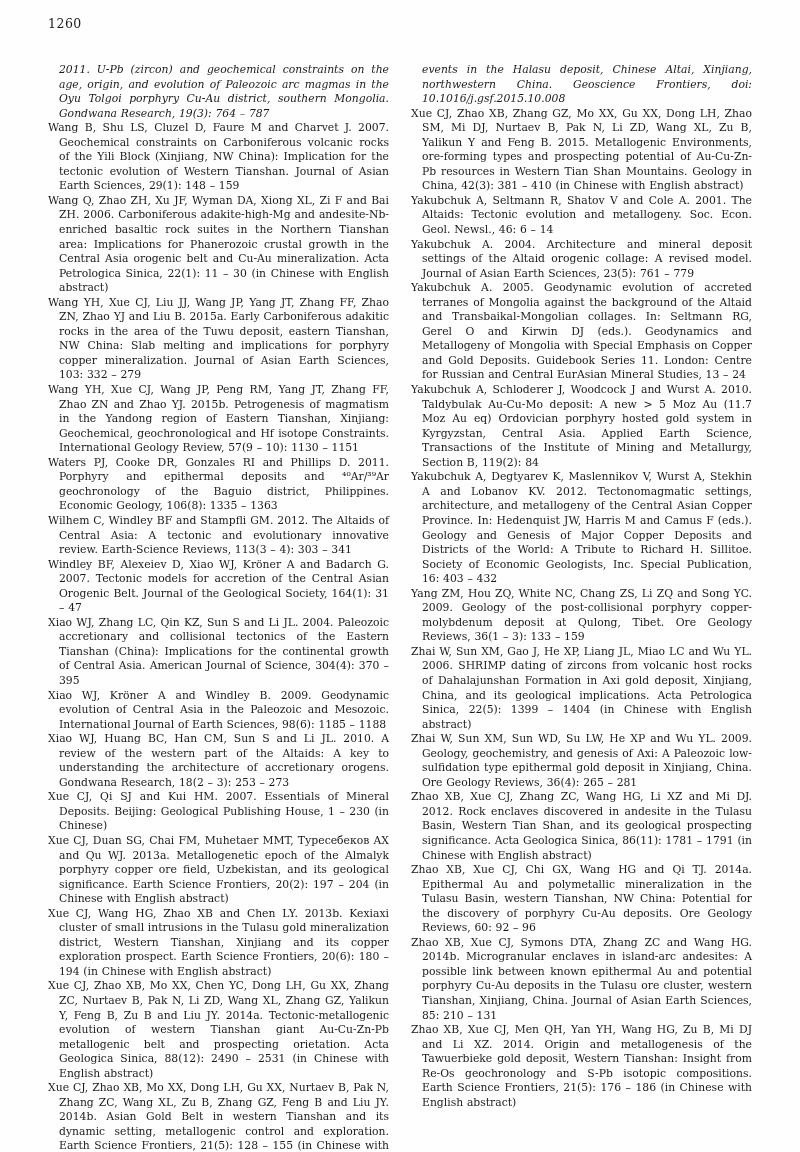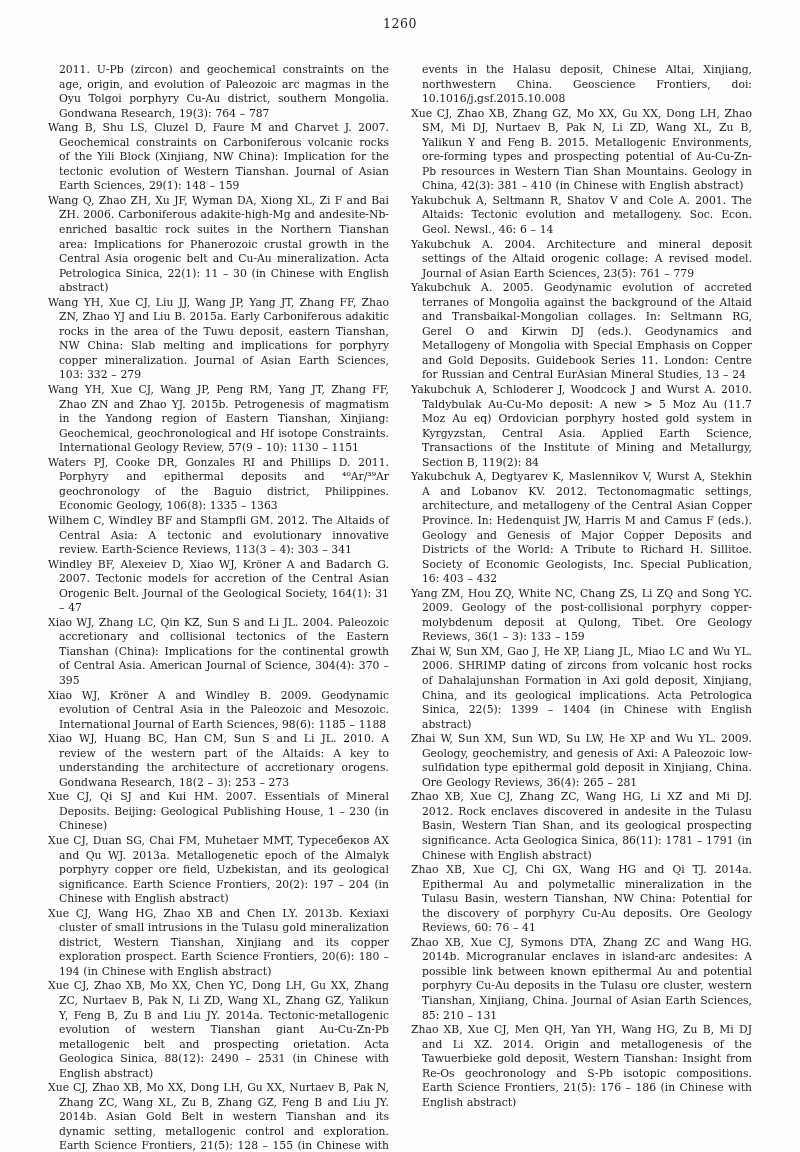--- a/index.html
+++ b/index.html
@@ -10,21 +10,21 @@
     margin: 0 auto;
     background: #fefefe;
     box-sizing: border-box;
     padding: 12px 48px 16px 48px;
     overflow: hidden;
     font-family: "DejaVu Serif", "Liberation Serif", serif;
     color: #1b1b1b;
   }
   .page-header {
     display: flex;
-    justify-content: center;
+    justify-content: space-between;
     align-items: baseline;
     font-size: 12.5px;
     padding-top: 4px;
   }
   .page-number { font-style: normal; letter-spacing: 0.5px; }
   .journal-line { white-space: nowrap; }
   .journal-name-latin { font-style: italic; margin-right: 10px; }
   .journal-name-cn { font-style: normal; margin-right: 14px; }
   .journal-issue { font-style: normal; }
   .columns {
@@ -35,21 +35,21 @@
   .col { flex: 1 1 0; min-width: 0; }
   .ref {
     margin: 0;
     font-size: 10.8px;
     line-height: 14.55px;
     text-align: justify;
     text-indent: -11px;
     padding-left: 11px;
     word-spacing: 0.3px;
   }
-  .ref.cont { text-indent: 0; }
+  .ref.cont { text-indent: 0; font-style: italic; }
 </style>
 </head>
 <body>
 
 <div class="page">
 
   <header class="page-header">
     <span class="page-number">1260</span>
   </header>
 
@@ -77,19 +77,19 @@
         <p class="ref">Xue CJ, Zhao XB, Zhang GZ, Mo XX, Gu XX, Dong LH, Zhao SM, Mi DJ, Nurtaev B, Pak N, Li ZD, Wang XL, Zu B, Yalikun Y and Feng B. 2015. Metallogenic Environments, ore-forming types and prospecting potential of Au-Cu-Zn-Pb resources in Western Tian Shan Mountains. Geology in China, 42(3): 381 – 410 (in Chinese with English abstract)</p>
         <p class="ref">Yakubchuk A, Seltmann R, Shatov V and Cole A. 2001. The Altaids: Tectonic evolution and metallogeny. Soc. Econ. Geol. Newsl., 46: 6 – 14</p>
         <p class="ref">Yakubchuk A. 2004. Architecture and mineral deposit settings of the Altaid orogenic collage: A revised model. Journal of Asian Earth Sciences, 23(5): 761 – 779</p>
         <p class="ref">Yakubchuk A. 2005. Geodynamic evolution of accreted terranes of Mongolia against the background of the Altaid and Transbaikal-Mongolian collages. In: Seltmann RG, Gerel O and Kirwin DJ (eds.). Geodynamics and Metallogeny of Mongolia with Special Emphasis on Copper and Gold Deposits. Guidebook Series 11. London: Centre for Russian and Central EurAsian Mineral Studies, 13 – 24</p>
         <p class="ref">Yakubchuk A, Schloderer J, Woodcock J and Wurst A. 2010. Taldybulak Au-Cu-Mo deposit: A new &gt; 5 Moz Au (11.7 Moz Au eq) Ordovician porphyry hosted gold system in Kyrgyzstan, Central Asia. Applied Earth Science, Transactions of the Institute of Mining and Metallurgy, Section B, 119(2): 84</p>
         <p class="ref">Yakubchuk A, Degtyarev K, Maslennikov V, Wurst A, Stekhin A and Lobanov KV. 2012. Tectonomagmatic settings, architecture, and metallogeny of the Central Asian Copper Province. In: Hedenquist JW, Harris M and Camus F (eds.). Geology and Genesis of Major Copper Deposits and Districts of the World: A Tribute to Richard H. Sillitoe. Society of Economic Geologists, Inc. Special Publication, 16: 403 – 432</p>
         <p class="ref">Yang ZM, Hou ZQ, White NC, Chang ZS, Li ZQ and Song YC. 2009. Geology of the post-collisional porphyry copper-molybdenum deposit at Qulong, Tibet. Ore Geology Reviews, 36(1 – 3): 133 – 159</p>
         <p class="ref">Zhai W, Sun XM, Gao J, He XP, Liang JL, Miao LC and Wu YL. 2006. SHRIMP dating of zircons from volcanic host rocks of Dahalajunshan Formation in Axi gold deposit, Xinjiang, China, and its geological implications. Acta Petrologica Sinica, 22(5): 1399 – 1404 (in Chinese with English abstract)</p>
         <p class="ref">Zhai W, Sun XM, Sun WD, Su LW, He XP and Wu YL. 2009. Geology, geochemistry, and genesis of Axi: A Paleozoic low-sulfidation type epithermal gold deposit in Xinjiang, China. Ore Geology Reviews, 36(4): 265 – 281</p>
         <p class="ref">Zhao XB, Xue CJ, Zhang ZC, Wang HG, Li XZ and Mi DJ. 2012. Rock enclaves discovered in andesite in the Tulasu Basin, Western Tian Shan, and its geological prospecting significance. Acta Geologica Sinica, 86(11): 1781 – 1791 (in Chinese with English abstract)</p>
-        <p class="ref">Zhao XB, Xue CJ, Chi GX, Wang HG and Qi TJ. 2014a. Epithermal Au and polymetallic mineralization in the Tulasu Basin, western Tianshan, NW China: Potential for the discovery of porphyry Cu-Au deposits. Ore Geology Reviews, 60: 76 – 41</p>
+        <p class="ref">Zhao XB, Xue CJ, Chi GX, Wang HG and Qi TJ. 2014a. Epithermal Au and polymetallic mineralization in the Tulasu Basin, western Tianshan, NW China: Potential for the discovery of porphyry Cu-Au deposits. Ore Geology Reviews, 60: 92 – 96</p>
         <p class="ref">Zhao XB, Xue CJ, Symons DTA, Zhang ZC and Wang HG. 2014b. Microgranular enclaves in island-arc andesites: A possible link between known epithermal Au and potential porphyry Cu-Au deposits in the Tulasu ore cluster, western Tianshan, Xinjiang, China. Journal of Asian Earth Sciences, 85: 210 – 131</p>
         <p class="ref">Zhao XB, Xue CJ, Men QH, Yan YH, Wang HG, Zu B, Mi DJ and Li XZ. 2014. Origin and metallogenesis of the Tawuerbieke gold deposit, Western Tianshan: Insight from Re-Os geochronology and S-Pb isotopic compositions. Earth Science Frontiers, 21(5): 176 – 186 (in Chinese with English abstract)</p>
       </div>
   </main>
 
 </div>
 
 </body></html>

